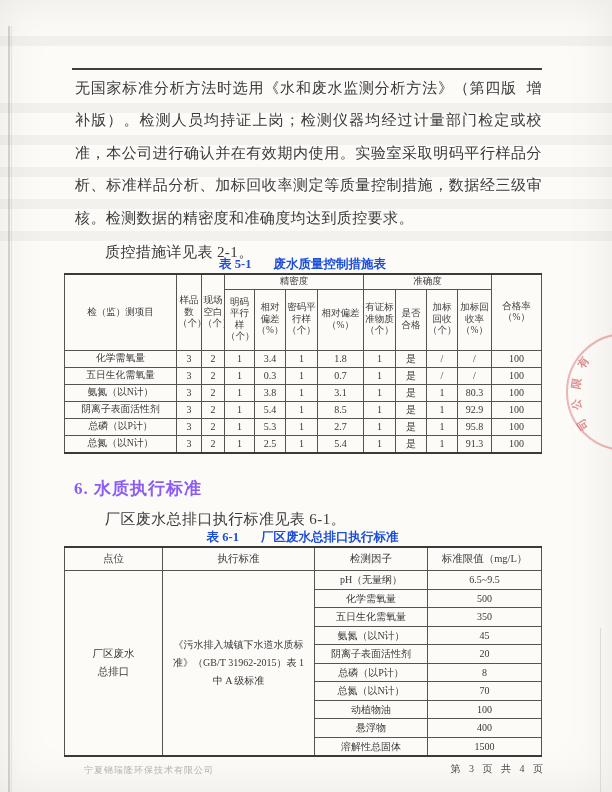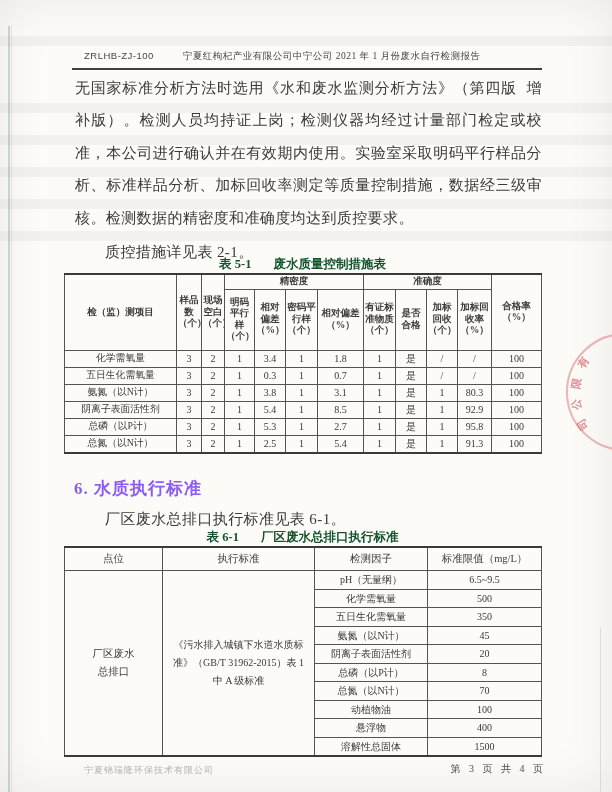--- a/index.html
+++ b/index.html
@@ -17,30 +17,30 @@
   .hdr{position:absolute;top:50px;left:84px;width:470px;font-size:9.5px;letter-spacing:.5px;color:#454545;white-space:nowrap;}
   .hdr .docno{display:inline-block;margin-right:26px;font-family:"Liberation Sans","DejaVu Sans",sans-serif;}
   .hdr-rule{position:absolute;top:68px;left:72px;width:470px;height:2px;background:#3f3f3f;}
   
   .para{position:absolute;left:75px;width:467px;font-size:15px;line-height:32.4px;text-align:justify;letter-spacing:.4px;color:#3a3a3a;}
   .p1{top:74px;font-family:Liberation Mono, monospace;}
   .p2{top:236px;text-indent:2em;}
   .intro6{top:503px;text-indent:2em;}
   .sec-head{position:absolute;top:477px;left:74px;font-size:17px;font-weight:bold;letter-spacing:1px;color:#8b5cf6;}
   
-  .cap{position:absolute;left:64px;width:477px;text-align:center;font-size:12.5px;font-weight:bold;color:#14532d;}
+  .cap{position:absolute;left:64px;width:477px;text-align:center;font-size:12.5px;font-weight:bold;color:#1d4ed8;}
   .cap5{top:256px;} .cap6{top:529px;}
   .cap .cap-label{margin-right:22px;}
   
   table{border-collapse:collapse;table-layout:fixed;position:absolute;left:64px;background:transparent;}
   .t5{top:273px;width:477px;}
   .t6{top:546px;width:477px;}
   th,td{border:1px solid #565450;text-align:center;vertical-align:middle;padding:0 1px;overflow:hidden;}
   table{border-top:2px solid #3a3a3a;border-bottom:2px solid #3a3a3a;}
-  .t5 th{font-weight:bold;font-size:9.5px;line-height:1.2;color:#3c3c3c;}
+  .t5 th{font-weight:normal;font-size:9.5px;line-height:1.2;color:#3c3c3c;}
   .t5 .grp{height:15px;font-size:10px;}
   .t5 .sub th{height:60px;}
   .t5 td{font-size:10px;height:16px;line-height:1.1;color:#383838;white-space:nowrap;}
   .t5 td.pname{font-size:9.8px;}
   .t6 th{font-weight:normal;font-size:10.5px;height:22px;color:#3c3c3c;}
   .t6 td{font-size:10px;height:17.5px;line-height:1.15;color:#383838;}
   .t6 td.site{font-size:10.5px;line-height:1.7;white-space:pre-line;}
   .t6 td.std{font-size:10px;line-height:1.8;padding:0 6px;}
   
   .foot-co{position:absolute;top:764px;left:84px;font-size:9px;color:#b2b4ae;letter-spacing:1px;}
@@ -59,24 +59,20 @@
   <div class="fold" style="left:8px;top:26px;width:2px;height:766px;background:rgba(148,160,146,.42);"></div>
   <div class="fold" style="left:11px;top:26px;width:1px;height:766px;background:rgba(148,160,146,.2);"></div>
   <div class="fold" style="left:600px;top:628px;width:1px;height:164px;background:rgba(110,110,108,.18);"></div>
   <div class="streak" style="top:36px;"></div>
   <div class="streak" style="top:103px;"></div>
   <div class="streak" style="top:135px;"></div>
   <div class="streak" style="top:167px;"></div>
   <div class="streak" style="top:199px;"></div>
   <div class="streak" style="top:231px;"></div>
 
-  <div class="hdr">
-    <span class="docno">ZRLHB-ZJ-100</span>
-    <span>宁夏红枸杞产业有限公司中宁公司 2021 年 1 月份废水自行检测报告</span>
-  </div>
   <div class="hdr-rule"></div>
 
   <div class="para p1">无国家标准分析方法时选用《水和废水监测分析方法》（第四版 增补版）。检测人员均持证上岗；检测仪器均经过计量部门检定或校准，本公司进行确认并在有效期内使用。实验室采取明码平行样品分析、标准样品分析、加标回收率测定等质量控制措施，数据经三级审核。检测数据的精密度和准确度均达到质控要求。</div>
   <div class="para p2">质控措施详见表 2-1。</div>
 
   <div class="cap cap5">
     <span class="cap-label">表 5-1</span><span>废水质量控制措施表</span>
   </div>
   <table class="t5">
     <colgroup>

